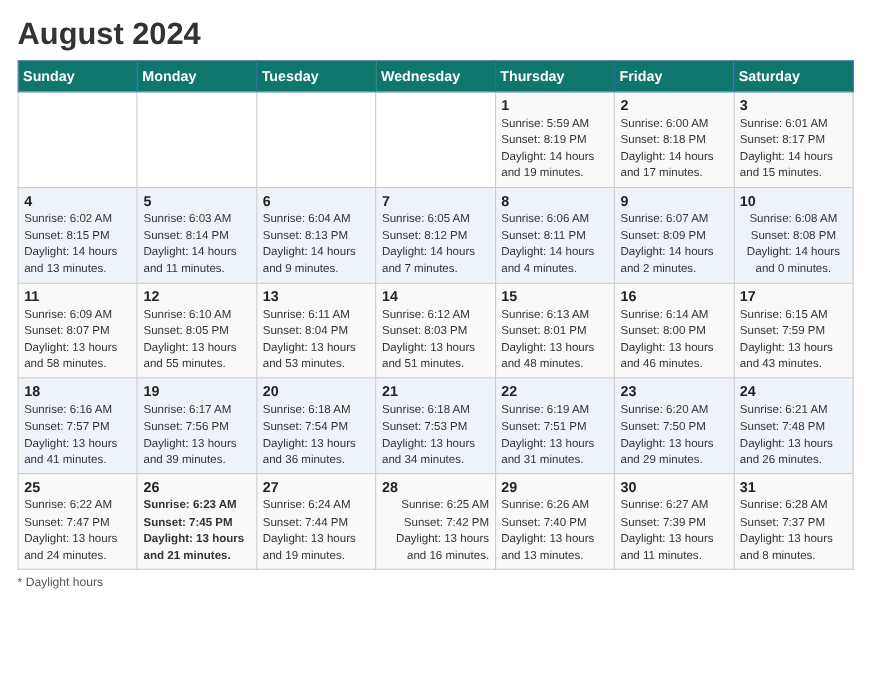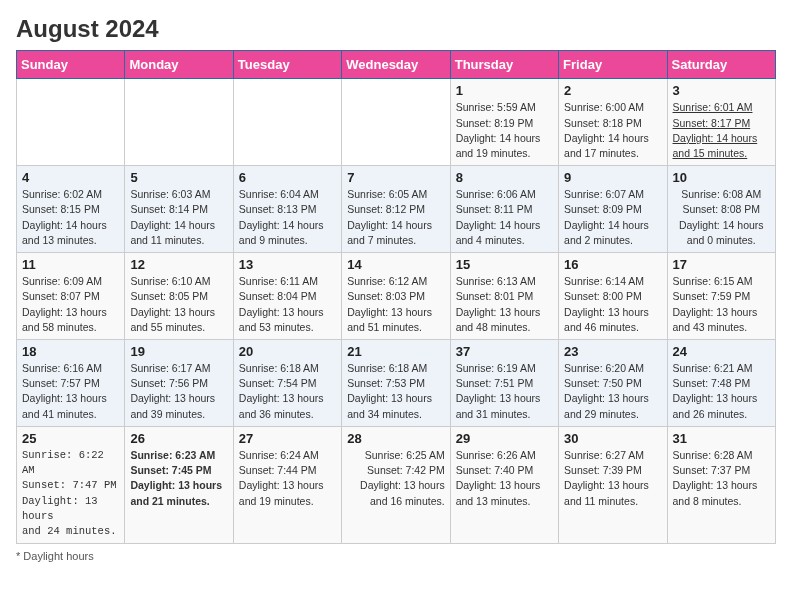--- a/index.html
+++ b/index.html
@@ -32,36 +32,36 @@
       color: #3a7fc1;
     }
     .logo-icon {
       width: 28px;
       height: 28px;
     }
     .title-area {
       text-align: right;
     }
     .month-year {
-      font-size: 24px;
+      font-size: 28px;
       font-weight: bold;
       color: #333;
       line-height: 1.1;
     }
     .location {
       font-size: 14px;
       color: #555;
     }
     table {
       width: 100%;
       border-collapse: collapse;
       font-size: 11px;
     }
     thead th {
-      background-color: #ec4899;
+      background-color: #0f766e;
       color: #fff;
       font-weight: bold;
       font-size: 13px;
       padding: 6px 4px;
       text-align: left;
       border: 1px solid #2a6aa0;
       margin-left: 38px;
     }
     tbody td {
       border: 1px solid #ccc;
@@ -135,21 +135,21 @@
         </td>
         <td>
           <span class="day-num">2</span>
           <div class="day-info" style="white-space: pre-line;">Sunrise: 6:00 AM
 Sunset: 8:18 PM
 Daylight: 14 hours
 and 17 minutes.</div>
         </td>
         <td>
           <span class="day-num">3</span>
-          <div class="day-info" style="white-space: pre-line; text-decoration: underline;">Sunrise: 6:01 AM
+          <div class="day-info" style="white-space: pre-line;">Sunrise: 6:01 AM
 Sunset: 8:17 PM
 Daylight: 14 hours
 and 15 minutes.</div>
         </td>
       </tr>
       <tr>
         <td>
           <span class="day-num">4</span>
           <div class="day-info" style="white-space: pre-line;">Sunrise: 6:02 AM
 Sunset: 8:15 PM
@@ -273,21 +273,21 @@
 and 36 minutes.</div>
         </td>
         <td>
           <span class="day-num">21</span>
           <div class="day-info" style="white-space: pre-line;">Sunrise: 6:18 AM
 Sunset: 7:53 PM
 Daylight: 13 hours
 and 34 minutes.</div>
         </td>
         <td>
-          <span class="day-num">37</span>
+          <span class="day-num">22</span>
           <div class="day-info" style="white-space: pre-line;">Sunrise: 6:19 AM
 Sunset: 7:51 PM
 Daylight: 13 hours
 and 31 minutes.</div>
         </td>
         <td>
           <span class="day-num">23</span>
           <div class="day-info" style="white-space: pre-line;">Sunrise: 6:20 AM
 Sunset: 7:50 PM
 Daylight: 13 hours
@@ -297,21 +297,21 @@
           <span class="day-num">24</span>
           <div class="day-info" style="white-space: pre-line;">Sunrise: 6:21 AM
 Sunset: 7:48 PM
 Daylight: 13 hours
 and 26 minutes.</div>
         </td>
       </tr>
       <tr>
         <td>
           <span class="day-num">25</span>
-          <div class="day-info" style="white-space: pre-line; font-family: Liberation Mono, monospace;">Sunrise: 6:22 AM
+          <div class="day-info" style="white-space: pre-line;">Sunrise: 6:22 AM
 Sunset: 7:47 PM
 Daylight: 13 hours
 and 24 minutes.</div>
         </td>
         <td>
           <span class="day-num">26</span>
           <div class="day-info" style="white-space: pre-line; font-weight: bold;">Sunrise: 6:23 AM
 Sunset: 7:45 PM
 Daylight: 13 hours
 and 21 minutes.</div>

